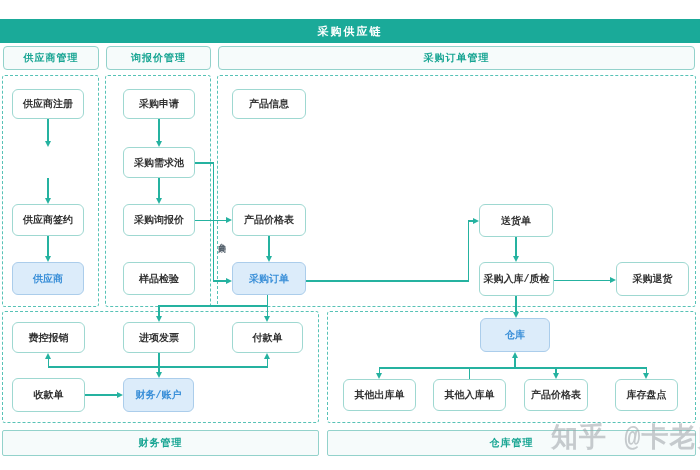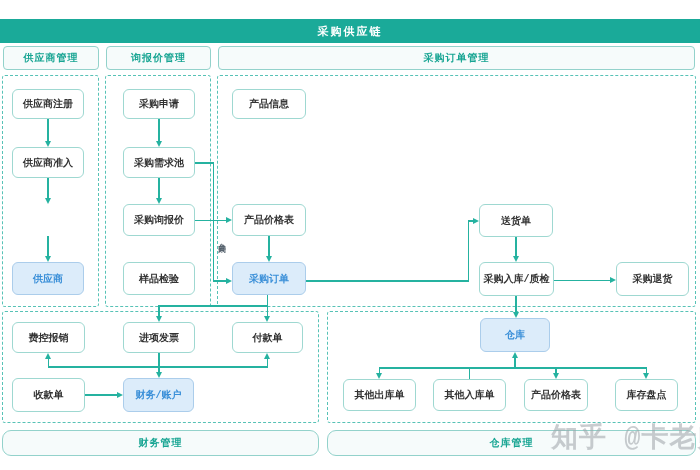--- a/index.html
+++ b/index.html
@@ -5,21 +5,21 @@
   html,body{margin:0;padding:0;background:#fff;}
   .canvas{position:relative;width:700px;height:470px;background:#ffffff;overflow:hidden;
           font-family:Liberation Mono, monospace;}
   .banner{position:absolute;left:0;top:19px;width:700px;height:24px;background:#1aaa99;
           color:#fff;font-size:11px;font-weight:bold;letter-spacing:2px;
           display:flex;align-items:center;justify-content:center;}
   .sec-hd{position:absolute;height:24px;top:46px;background:#f6fbfb;border:1px solid #93d2cb;
           border-radius:4px;color:#18a593;font-size:10px;font-weight:bold;letter-spacing:1px;
           display:flex;align-items:center;justify-content:center;box-sizing:border-box;}
   .sec-ft{position:absolute;height:26px;top:430px;background:#f6fbfb;border:1px solid #93d2cb;
-          border-radius:9px;color:#18a593;font-size:10px;font-weight:bold;letter-spacing:1px;
+          border-radius:2px;color:#18a593;font-size:10px;font-weight:bold;letter-spacing:1px;
           display:flex;align-items:center;justify-content:center;box-sizing:border-box;}
   .dashed{position:absolute;border:1px dashed #57c2b6;border-radius:3px;box-sizing:border-box;}
   .node{position:absolute;background:#ffffff;border:1px solid #9ed8d1;border-radius:6px;
         color:#333;font-size:10px;font-weight:600;display:flex;align-items:center;
         justify-content:center;box-sizing:border-box;white-space:nowrap;}
   .node.hl{background:#dcecfa;border-color:#abcdeb;color:#3a8fd8;}
   .ln{position:absolute;background:#25b2a0;}
   .arr{position:absolute;width:0;height:0;border-style:solid;}
   .arr.d{border-width:6px 3.5px 0 3.5px;border-color:#25b2a0 transparent transparent transparent;}
   .arr.u{border-width:0 3.5px 6px 3.5px;border-color:transparent transparent #25b2a0 transparent;}
@@ -43,21 +43,21 @@
   <div class="dashed" style="left:2px;top:75px;width:97px;height:232px;"></div>
   <div class="dashed" style="left:105px;top:75px;width:106px;height:232px;"></div>
   <div class="dashed" style="left:217px;top:75px;width:479px;height:232px;"></div>
   <div class="dashed" style="left:2px;top:311px;width:317px;height:112px;"></div>
   <div class="dashed" style="left:327px;top:311px;width:369px;height:112px;"></div>
 
   <div class="sec-ft" style="left:2px;width:317px;">财务管理</div>
   <div class="sec-ft" style="left:327px;width:369px;">仓库管理</div>
 
   <div class="node" style="left:12px;top:89px;width:72px;height:30px;">供应商注册</div>
-  <div class="node" style="left:12px;top:147px;width:72px;height:31px;">供应商准入</div>
+  <div class="node" style="left:12px;top:204px;width:72px;height:32px;">供应商签约</div>
   <div class="node hl" style="left:12px;top:262px;width:72px;height:33px;">供应商</div>
 
   <div class="node" style="left:123px;top:89px;width:72px;height:30px;">采购申请</div>
   <div class="node" style="left:123px;top:147px;width:72px;height:31px;">采购需求池</div>
   <div class="node" style="left:123px;top:204px;width:72px;height:32px;">采购询报价</div>
   <div class="node" style="left:123px;top:262px;width:72px;height:33px;">样品检验</div>
 
   <div class="node" style="left:232px;top:89px;width:74px;height:30px;">产品信息</div>
   <div class="node" style="left:232px;top:204px;width:74px;height:32px;">产品价格表</div>
   <div class="node hl" style="left:232px;top:262px;width:74px;height:33px;">采购订单</div>

